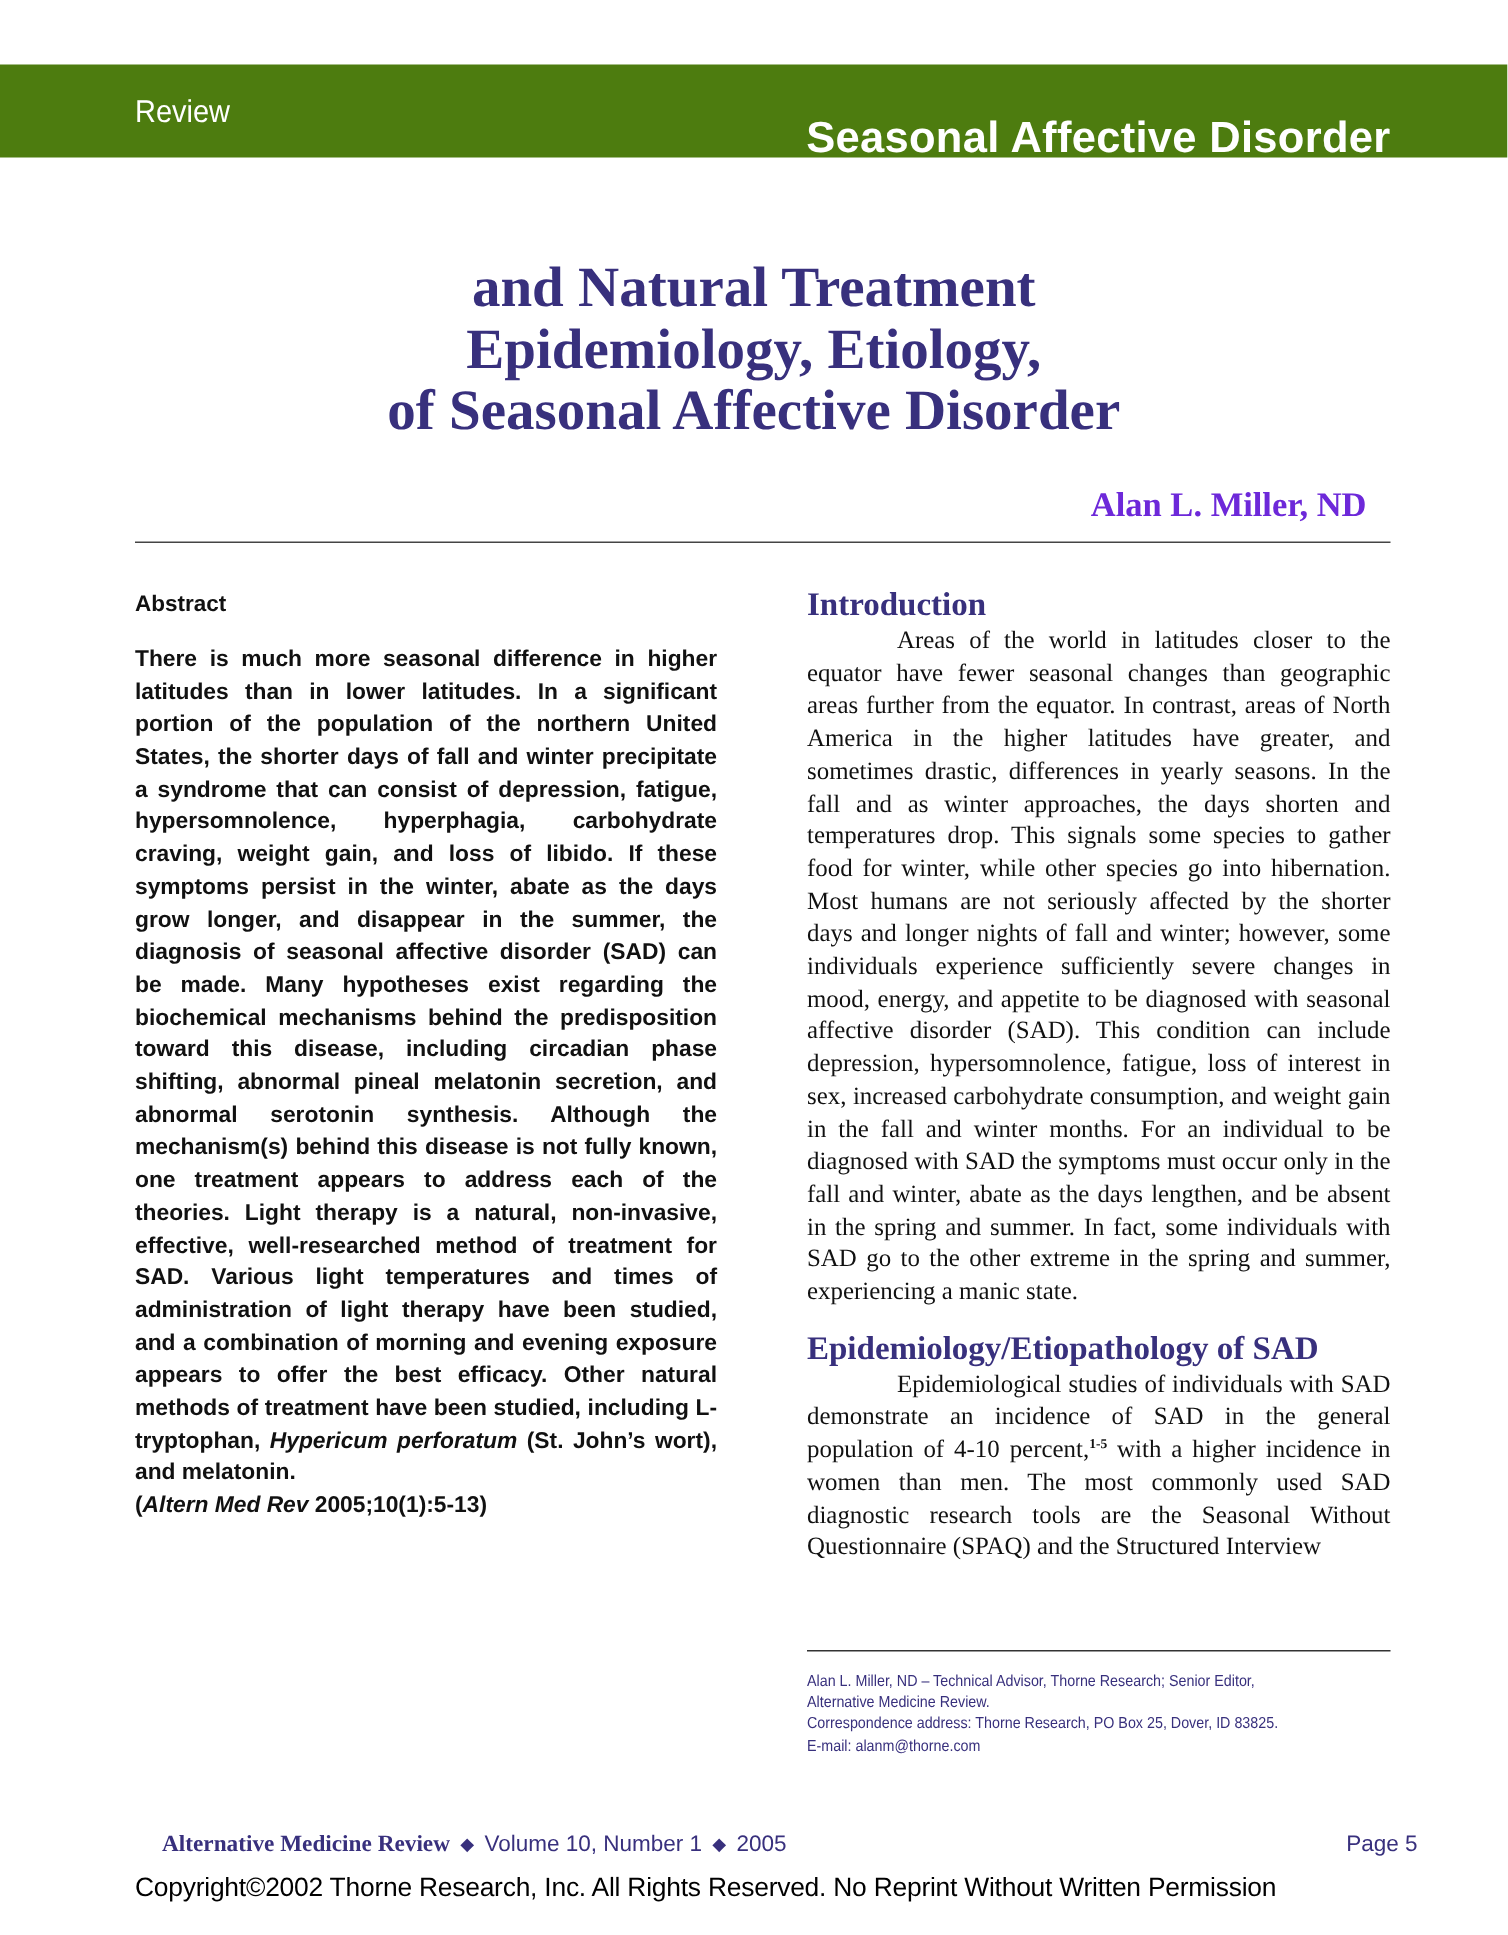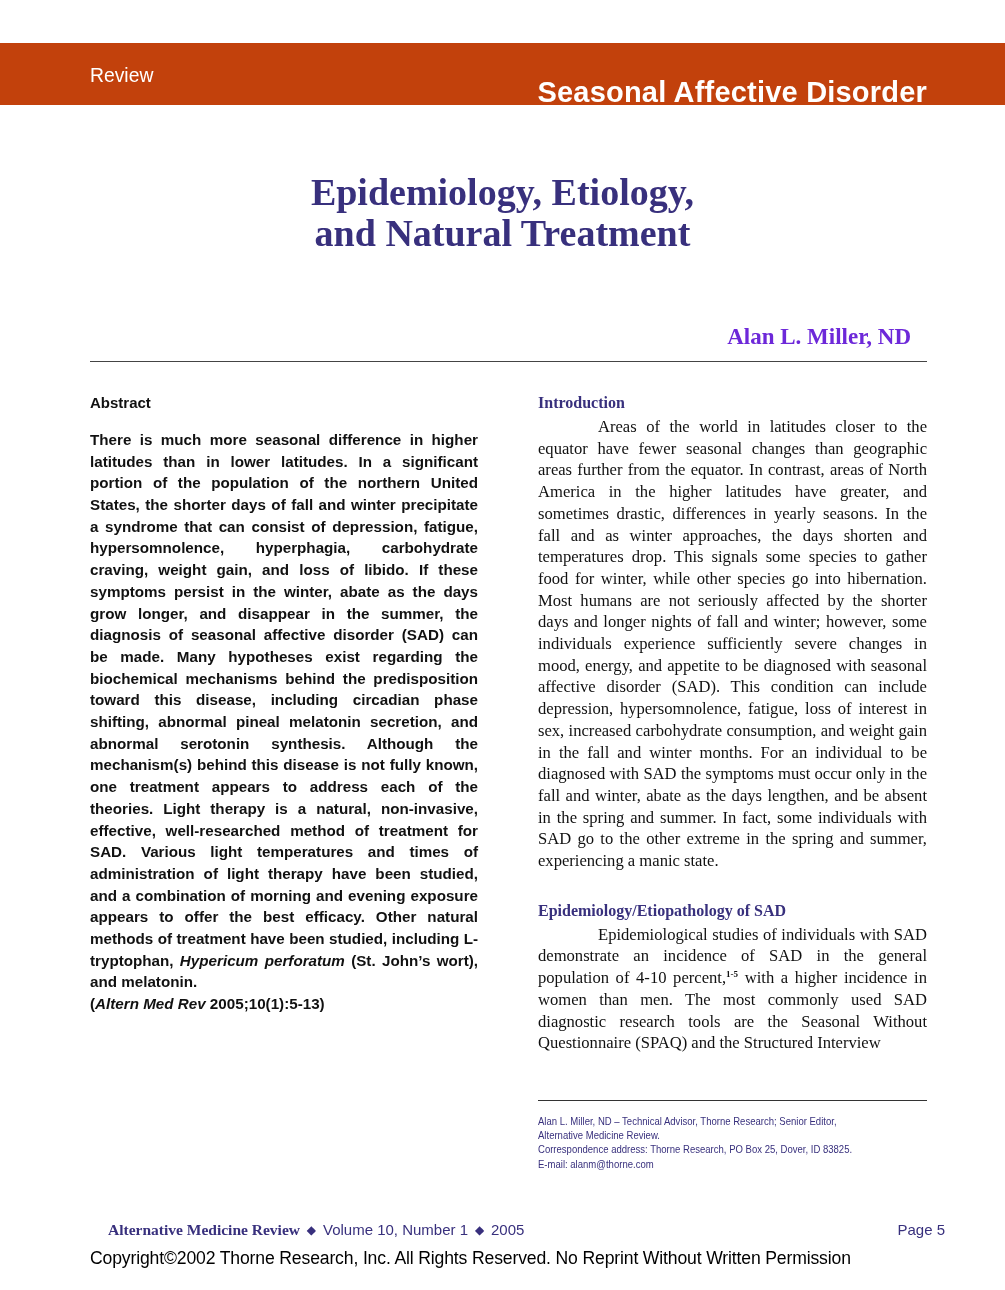--- a/index.html
+++ b/index.html
@@ -1,20 +1,20 @@
 <!DOCTYPE html>
 <html><head>
   <meta charset="utf-8">
   <style>
     html, body { margin: 0; padding: 0; background: #ffffff; }
     body { width: 1005px; height: 1290px; position: relative; overflow: hidden; }
 
     .banner {
       position: absolute; left: 0; top: 43px; width: 1005px; height: 62px;
-      background: #c2410c;
+      background: #4d7c0f;
     }
     .banner-left {
       position: absolute; left: 90px; top: 20px;
       font-family: "Liberation Sans", sans-serif; font-size: 21px; color: #ffffff;
       transform: scaleX(0.92); transform-origin: left center;
     }
     .banner-right {
       position: absolute; right: 78px; top: 13px;
       font-family: "Liberation Sans", sans-serif; font-weight: bold; font-size: 29px; color: #ffffff;
       letter-spacing: 0.2px;
@@ -44,25 +44,25 @@
     }
     .abstract-heading { font-size: 15px; margin-bottom: 0; }
     .abstract-body { text-align: justify; }
 
     .main {
       position: absolute; left: 538px; top: 390px; width: 389px;
       font-family: "Liberation Serif", serif; font-size: 16.6px; line-height: 21.7px;
       color: #111111;
     }
     .section-heading {
-      font-family: "Liberation Serif", serif; font-weight: bold; font-size: 16px; line-height: 26px;
+      font-family: "Liberation Serif", serif; font-weight: bold; font-size: 22px; line-height: 26px;
       color: #38307d; margin: 0;
     }
     .para { margin: 0; text-align: justify; text-indent: 60px; }
-    .section + .section { margin-top: 26px; }
+    .section + .section { margin-top: 14px; }
     sup { font-size: 9px; line-height: 0; vertical-align: 6px; font-weight: bold; }
 
     .rule-foot {
       position: absolute; left: 538px; top: 1100px; width: 389px; height: 0;
       border-top: 1.2px solid #333333;
     }
     .footnote {
       position: absolute; left: 538px; top: 1114px; width: 400px;
       font-family: "Liberation Sans", sans-serif; font-size: 10.6px; line-height: 14.2px;
       color: #38307d; transform: scaleX(0.9); transform-origin: left top; width: 440px;
@@ -90,22 +90,23 @@
   </style>
 </head>
 <body>
 
 <div class="banner">
   <span class="banner-left">Review</span>
   <span class="banner-right">Seasonal Affective Disorder</span>
 </div>
 
 <div class="title">
+  <div>and Natural Treatment</div>
   <div>Epidemiology, Etiology,</div>
-  <div>and Natural Treatment</div>
+  <div>of Seasonal Affective Disorder</div>
 </div>
 
 <div class="author">Alan L. Miller, ND</div>
 <div class="rule-top"></div>
 
 <div class="abstract">
   <div class="abstract-heading">Abstract</div>
   <p class="abstract-body"><span>There is much more seasonal difference in higher latitudes than in lower latitudes. In a significant portion of the population of the northern United States, the shorter days of fall and winter precipitate a syndrome that can consist of depression, fatigue, hypersomnolence, hyperphagia, carbohydrate craving, weight gain, and loss of libido. If these symptoms persist in the winter, abate as the days grow longer, and disappear in the summer, the diagnosis of seasonal affective disorder (SAD) can be made. Many hypotheses exist regarding the biochemical mechanisms behind the predisposition toward this disease, including circadian phase shifting, abnormal pineal melatonin secretion, and abnormal serotonin synthesis. Although the mechanism(s) behind this disease is not fully known, one treatment appears to address each of the theories. Light therapy is a natural, non-invasive, effective, well-researched method of treatment for SAD. Various light temperatures and times of administration of light therapy have been studied, and a combination of morning and evening exposure appears to offer the best efficacy. Other natural methods of treatment have been studied, including L-tryptophan,</span> <i>Hypericum</i> <i>perforatum</i><span> (St. John’s wort), and melatonin.</span><br><span>(</span><i>Altern Med Rev</i><span> 2005;10(1):5-13)</span></p>
 </div>
 

